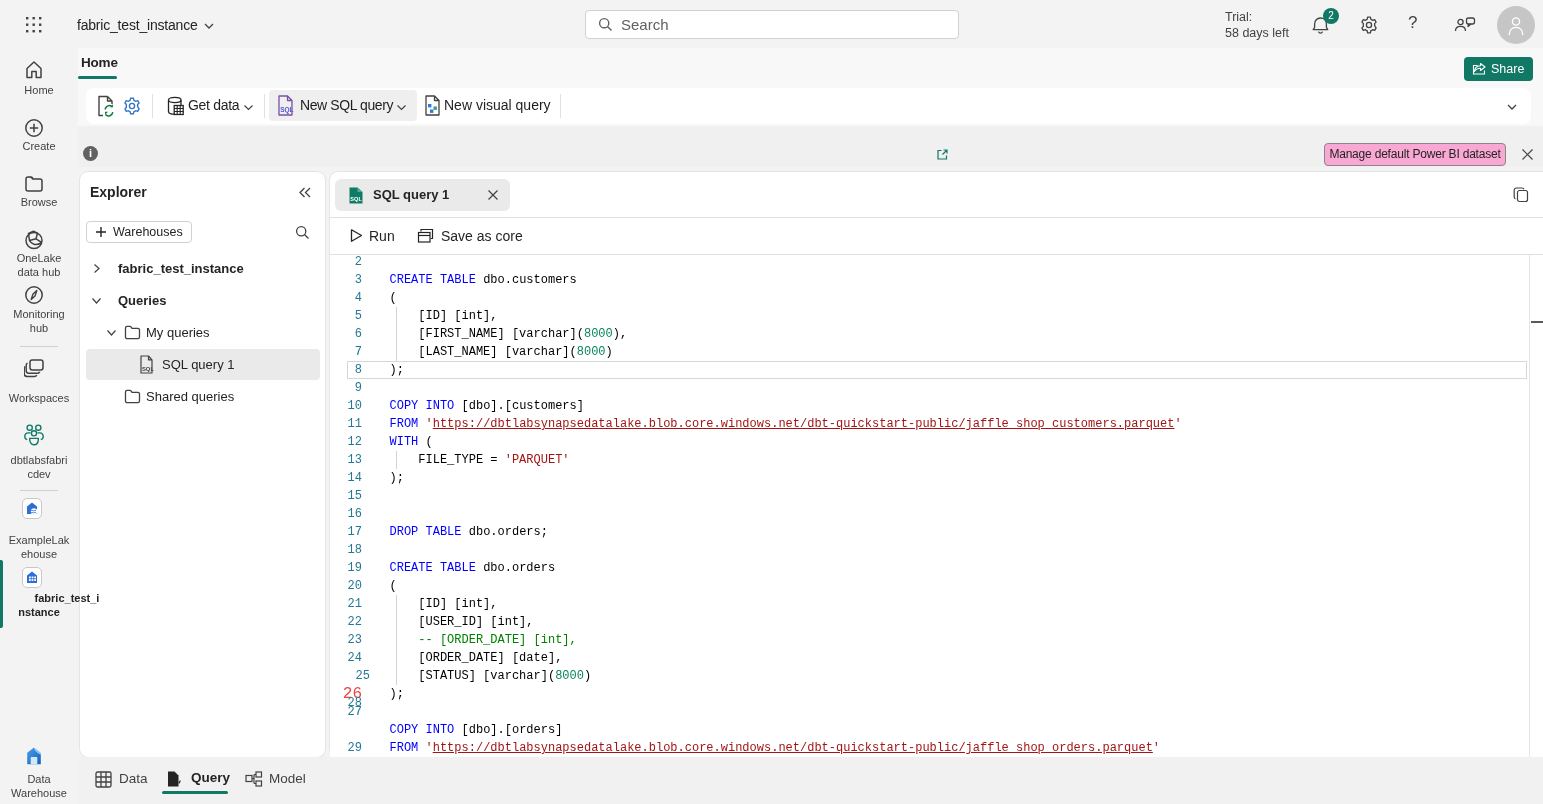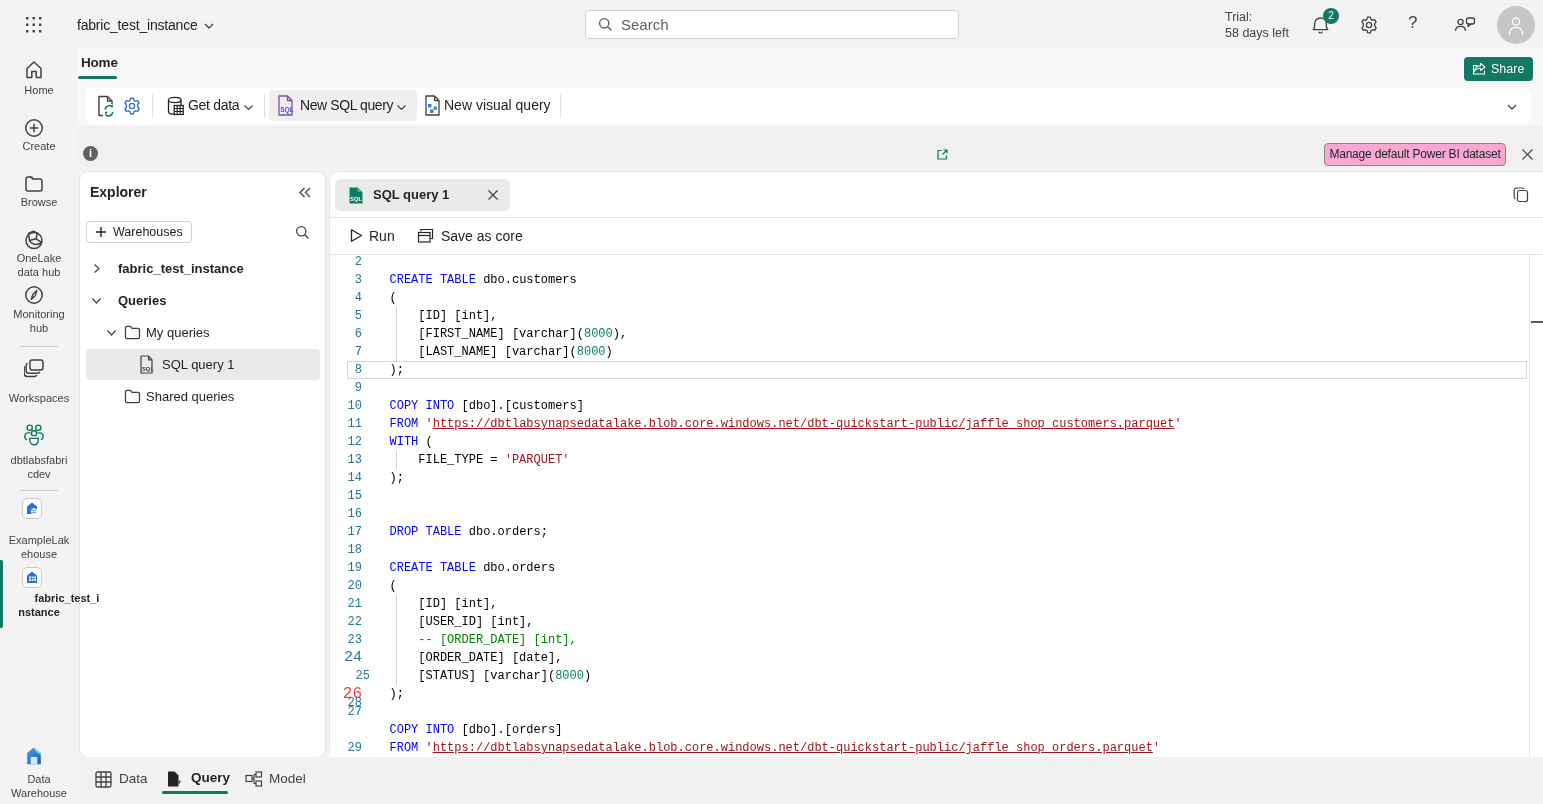--- a/index.html
+++ b/index.html
@@ -247,21 +247,21 @@
       <div style="position:absolute;left:0;top:304px;width:32px;height:18px;line-height:18px;text-align:right;font-family:'Liberation Mono',monospace;font-size:12px;color:#237893;">19</div>
       <div style="position:absolute;left:59.5px;top:304px;height:18px;line-height:18px;white-space:pre;font-family:'Liberation Mono',monospace;font-size:12px;color:#000;"><span style="color:#0000ff">CREATE</span> <span style="color:#0000ff">TABLE</span> dbo.orders</div>
       <div style="position:absolute;left:0;top:322px;width:32px;height:18px;line-height:18px;text-align:right;font-family:'Liberation Mono',monospace;font-size:12px;color:#237893;">20</div>
       <div style="position:absolute;left:59.5px;top:322px;height:18px;line-height:18px;white-space:pre;font-family:'Liberation Mono',monospace;font-size:12px;color:#000;">(</div>
       <div style="position:absolute;left:0;top:340px;width:32px;height:18px;line-height:18px;text-align:right;font-family:'Liberation Mono',monospace;font-size:12px;color:#237893;">21</div>
       <div style="position:absolute;left:59.5px;top:340px;height:18px;line-height:18px;white-space:pre;font-family:'Liberation Mono',monospace;font-size:12px;color:#000;">    [ID] [int],</div>
       <div style="position:absolute;left:0;top:358px;width:32px;height:18px;line-height:18px;text-align:right;font-family:'Liberation Mono',monospace;font-size:12px;color:#237893;">22</div>
       <div style="position:absolute;left:59.5px;top:358px;height:18px;line-height:18px;white-space:pre;font-family:'Liberation Mono',monospace;font-size:12px;color:#000;">    [USER_ID] [int],</div>
       <div style="position:absolute;left:0;top:376px;width:32px;height:18px;line-height:18px;text-align:right;font-family:'Liberation Mono',monospace;font-size:12px;color:#237893;">23</div>
       <div style="position:absolute;left:59.5px;top:376px;height:18px;line-height:18px;white-space:pre;font-family:'Liberation Mono',monospace;font-size:12px;color:#000;"><span style="color:#008000">    -- [ORDER_DATE] [int],</span></div>
-      <div style="position:absolute;left:0;top:394px;width:32px;height:18px;line-height:18px;text-align:right;font-family:'Liberation Mono',monospace;font-size:15px;color:#237893;">24</div>
+      <div style="position:absolute;left:0;top:394px;width:32px;height:18px;line-height:18px;text-align:right;font-family:'Liberation Mono',monospace;font-size:12px;color:#237893;">24</div>
       <div style="position:absolute;left:59.5px;top:394px;height:18px;line-height:18px;white-space:pre;font-family:'Liberation Mono',monospace;font-size:12px;color:#000;">    [ORDER_DATE] [date],</div>
       <div style="position:absolute;left:8px;top:412px;width:32px;height:18px;line-height:18px;text-align:right;font-family:'Liberation Mono',monospace;font-size:12px;color:#237893;">25</div>
       <div style="position:absolute;left:59.5px;top:412px;height:18px;line-height:18px;white-space:pre;font-family:'Liberation Mono',monospace;font-size:12px;color:#000;">    [STATUS] [varchar](<span style="color:#098658">8000</span>)</div>
       <div style="position:absolute;left:0;top:430px;width:32px;height:18px;line-height:18px;text-align:right;font-family:'Liberation Mono',monospace;font-size:16px;color:#ef4444;">26</div>
       <div style="position:absolute;left:59.5px;top:430px;height:18px;line-height:18px;white-space:pre;font-family:'Liberation Mono',monospace;font-size:12px;color:#000;">);</div>
       <div style="position:absolute;left:0;top:448px;width:32px;height:18px;line-height:18px;text-align:right;font-family:'Liberation Mono',monospace;font-size:12px;color:#237893;">27</div>
       <div style="position:absolute;left:0;top:439px;width:32px;height:18px;line-height:18px;text-align:right;font-family:'Liberation Mono',monospace;font-size:12px;color:#237893;">28</div>
       <div style="position:absolute;left:59.5px;top:466px;height:18px;line-height:18px;white-space:pre;font-family:'Liberation Mono',monospace;font-size:12px;color:#000;"><span style="color:#0000ff">COPY</span> <span style="color:#0000ff">INTO</span> [dbo].[orders]</div>
       <div style="position:absolute;left:0;top:484px;width:32px;height:18px;line-height:18px;text-align:right;font-family:'Liberation Mono',monospace;font-size:12px;color:#237893;">29</div>
       <div style="position:absolute;left:59.5px;top:484px;height:18px;line-height:18px;white-space:pre;font-family:'Liberation Mono',monospace;font-size:12px;color:#000;"><span style="color:#0000ff">FROM</span> <span style="color:#a31515">'</span><span style="color:#a31515;text-decoration:underline">https://dbtlabsynapsedatalake.blob.core.windows.net/dbt-quickstart-public/jaffle_shop_orders.parquet</span><span style="color:#a31515">'</span></div>

